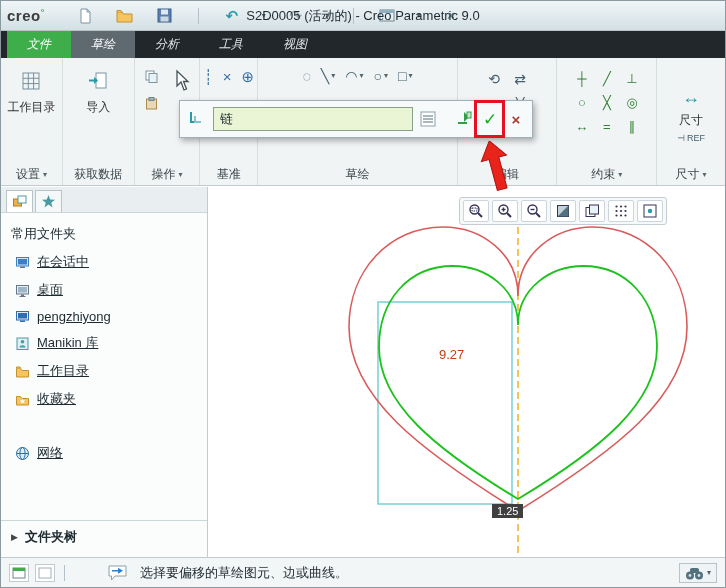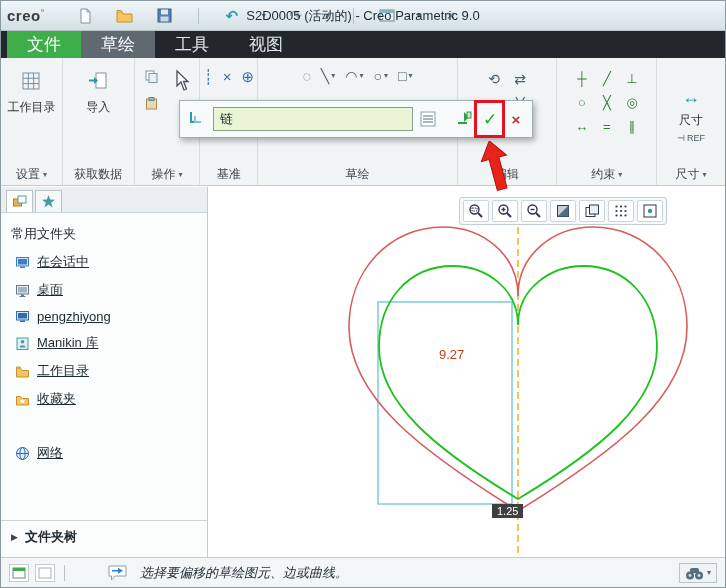--- a/index.html
+++ b/index.html
@@ -13,21 +13,21 @@
   .logo sup{font-size:9px;color:#3dae49;}
   .ti{width:20px;height:20px;display:flex;align-items:center;justify-content:center;border-radius:2px;}
   .crt{font-size:8px;color:#56666e;line-height:1;}
   .tb-sep{width:1px;height:16px;background:#b4c2c7;margin:0 3px;}
   .glyph-undo{color:#2a9aa8;font-size:15px;font-weight:bold;}
   .glyph-redo{color:#9aa8ae;font-size:15px;font-weight:bold;}
   .win-title{position:absolute;left:0;right:0;text-align:center;font-size:13px;color:#1d2a30;pointer-events:none;}
 
   
   .tabbar{height:27px;background:#22272b;display:flex;align-items:stretch;padding-left:6px;}
-  .tab{padding:0 20px;line-height:27px;font-size:17px;color:#dfe6e9;cursor:default;}
+  .tab{padding:0 20px;line-height:27px;font-size:12px;color:#dfe6e9;cursor:default;font-style:italic;}
   .tab-file{background:#3dae49;color:#fff;}
   .tab-active{background:#5e6970;color:#fff;}
 
   
   .ribbon{height:128px;background:#f0f4f5;border-bottom:1px solid #c2cbcf;display:flex;position:relative;}
   .group{border-right:1px solid #d7dee1;display:flex;flex-direction:column;}
   .g-body{flex:1;display:flex;align-items:flex-start;justify-content:center;padding-top:8px;gap:4px;}
   .g-label{height:21px;font-size:12px;color:#3c464b;text-align:center;line-height:19px;display:flex;justify-content:center;align-items:center;gap:3px;}
   .bigbtn{display:flex;flex-direction:column;align-items:center;gap:7px;padding:4px 3px;font-size:12px;color:#333;border-radius:2px;}
   .gi{font-size:14px;color:#44606e;line-height:1;}
@@ -70,21 +70,21 @@
   
   .canvas{position:absolute;left:208px;top:186px;width:518px;bottom:30px;background:#ffffff;overflow:hidden;}
   .gtoolbar{position:absolute;left:250px;top:10px;display:flex;gap:3px;background:rgba(246,249,250,.96);
     border:1px solid #c4ced2;border-radius:3px;padding:2px 3px;z-index:10;}
   .gt{width:26px;height:22px;display:flex;align-items:center;justify-content:center;background:#fff;border:1px solid #ccd6da;border-radius:2px;}
   .dim-h{position:absolute;left:230px;top:160px;font-size:13px;color:#c2410c;z-index:5;}
   .dim-tip{position:absolute;left:283px;top:317px;background:#3f3f3f;color:#fff;font-size:11px;padding:1px 5px;z-index:6;}
 
   
   .statusbar{position:absolute;left:0;bottom:0;width:100%;height:30px;background:#f2f6f7;border-top:1px solid #c2cbcf;
-    display:flex;align-items:center;gap:6px;padding:0 8px;font-style:italic;}
+    display:flex;align-items:center;gap:6px;padding:0 8px;}
   .sb-ic{width:20px;height:18px;display:flex;align-items:center;justify-content:center;border:1px solid #c2cbcf;background:#fff;}
   .msg{font-size:13px;color:#1d2a30;margin-left:6px;}
   .spacer{flex:1;}
   .find-box{display:flex;align-items:center;gap:3px;border:1px solid #b9c4c8;background:#eef3f5;padding:2px 5px;}
 </style>
 </head>
 <body>
 
 <div class="app">
 
@@ -128,20 +128,21 @@
     <span class="crt">▾</span>
     <span class="ti">
         <span style="color:#6d8591;font-size:13px;font-weight:bold">×</span>
       </span>
     <span class="win-title">S2D0005 (活动的) - Creo Parametric 9.0</span>
   </div>
 
   <div class="tabbar">
     <span class="tab tab-file">文件</span>
     <span class="tab tab-active">草绘</span>
+    <span class="tab">分析</span>
     <span class="tab">工具</span>
     <span class="tab">视图</span>
   </div>
 
   <div class="ribbon">
 
     <div class="group" style="width:62px">
       <div class="g-body">
         <div class="bigbtn">
           <svg width="22" height="22">

